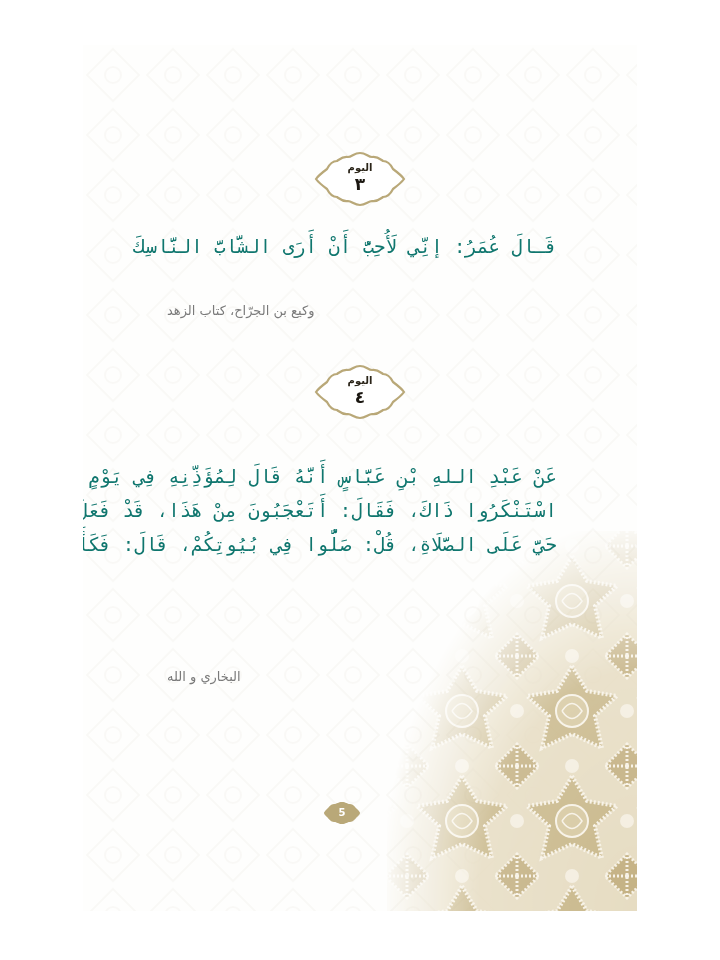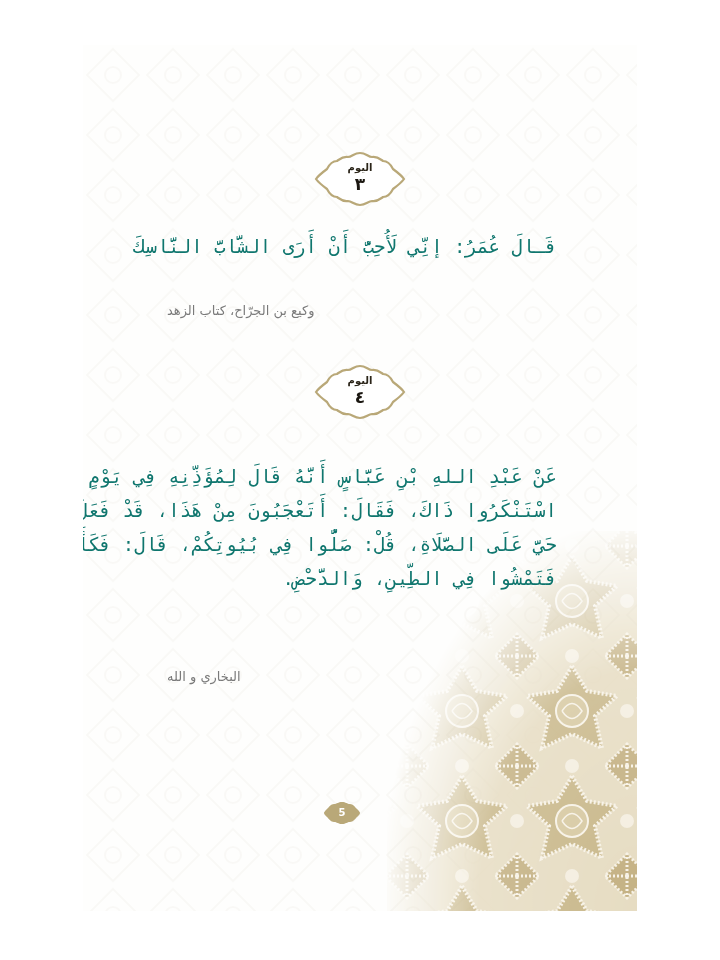--- a/index.html
+++ b/index.html
@@ -197,21 +197,20 @@
                  C26 9 29 6 34 7 C38 7 40 3 46 3 Z" fill="#ffffff" stroke="#b9a878" stroke-width="2.2"></path>
       </svg>
       <div class="label">اليوم</div>
       <div class="num">٤</div>
     </div>
 
     <div class="quote" style="left:82px; top:416px; width:392px; line-height:34px; font-size:19px;">
       <span class="line">عَنْ عَبْدِ اللهِ بْنِ عَبَّاسٍ أَنَّهُ قَالَ لِمُؤَذِّنِهِ فِي يَوْمٍ مَطِيرٍ: إِذَا قُلْتَ:</span>
       <span class="line">اسْتَنْكَرُوا ذَاكَ، فَقَالَ: أَتَعْجَبُونَ مِنْ هَذَا، قَدْ فَعَلَ هَذَا مَنْ هُوَ</span>
       <span class="line">حَيَّ عَلَى الصَّلَاةِ، قُلْ: صَلُّوا فِي بُيُوتِكُمْ، قَالَ: فَكَأَنَّ النَّاسَ</span>
-      <span class="line last">فَتَمْشُوا فِي الطِّينِ، وَالدَّحْضِ.</span>
     </div>
 
     <div class="source" style="left:84px; top:624px; width:200px;">البخاري و الله</div>
 
     <div class="page-num" style="left:240px; top:756px;">
       <svg width="38" height="24" viewBox="0 0 38 24">
         <path d="M19 1 C23 1 24 3 27 3 C30 3 32 6 34 8 C36 10 37 11 37 12
                  C37 13 36 14 34 16 C32 18 30 21 27 21 C24 21 23 23 19 23
                  C15 23 14 21 11 21 C8 21 6 18 4 16 C2 14 1 13 1 12
                  C1 11 2 10 4 8 C6 6 8 3 11 3 C14 3 15 1 19 1 Z" fill="#b9a878"></path>

